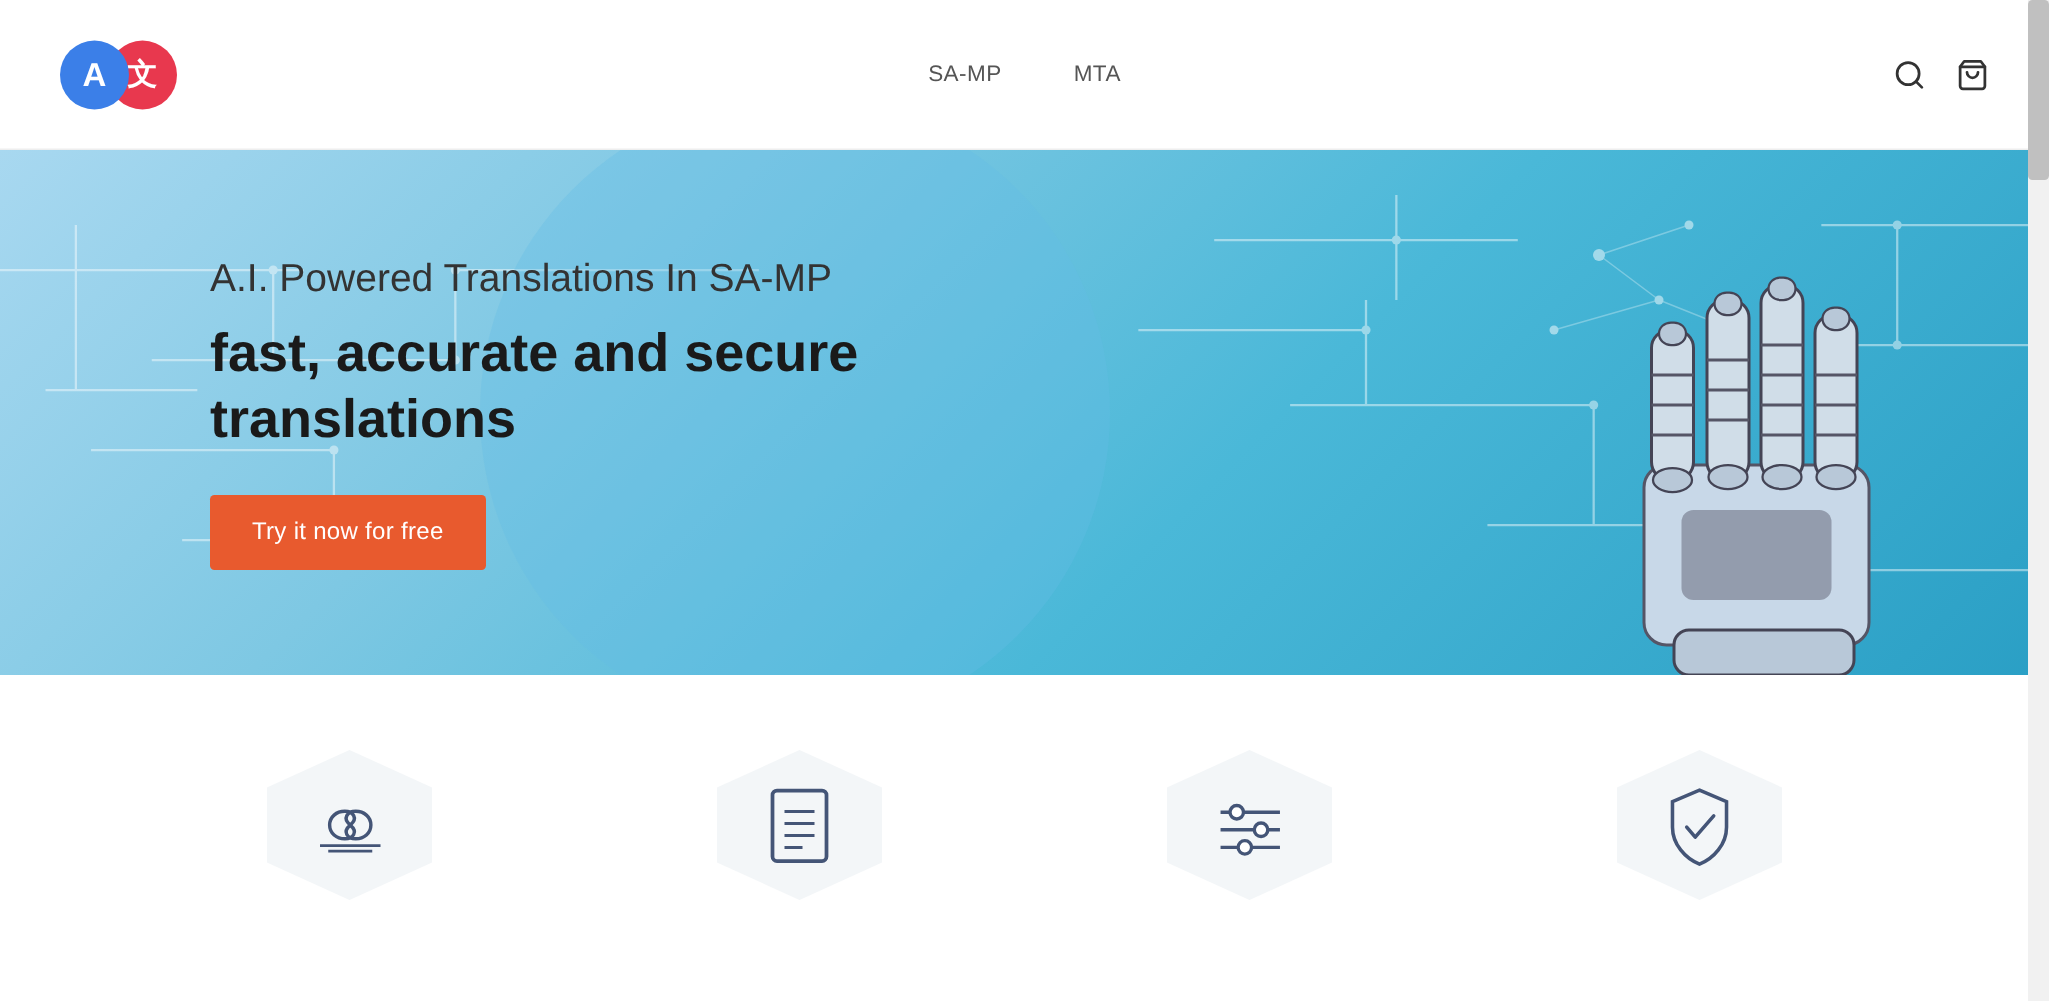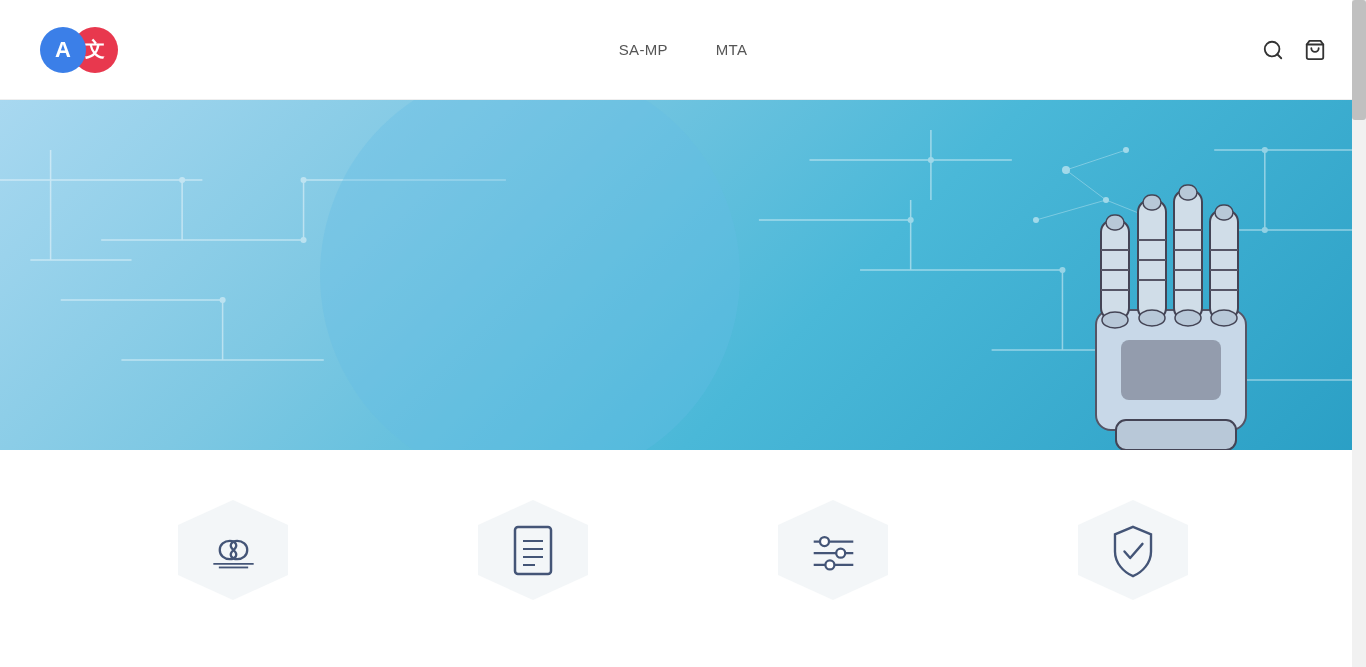--- a/index.html
+++ b/index.html
@@ -298,20 +298,25 @@
       <circle cx="290" cy="100" r="3" fill="white"></circle>
       <line x1="200" y1="50" x2="240" y2="80" stroke="white" stroke-width="1" opacity="0.6"></line>
       <line x1="200" y1="50" x2="260" y2="30" stroke="white" stroke-width="1" opacity="0.6"></line>
       <line x1="240" y1="80" x2="290" y2="100" stroke="white" stroke-width="1" opacity="0.6"></line>
       <line x1="170" y1="100" x2="240" y2="80" stroke="white" stroke-width="1" opacity="0.6"></line>
       <circle cx="50" cy="300" r="8" fill="white" opacity="0.3"></circle>
       <circle cx="120" cy="280" r="5" fill="white" opacity="0.3"></circle>
     </svg>
   </div>
 
+  <div class="hero-content">
+    <p class="hero-subtitle">A.I. Powered Translations In SA-MP</p>
+    <h1 class="hero-title">fast, accurate and secure translations</h1>
+    <button class="hero-button">Try it now for free</button>
+  </div>
 
   <div class="robot-hand">
     <svg viewBox="0 0 220 300" width="220" height="300">
 
       <rect x="30" y="160" width="150" height="120" rx="15" fill="#c8d8e8" stroke="#556" stroke-width="2"></rect>
 
       <rect x="35" y="70" width="28" height="100" rx="12" fill="#d0dde8" stroke="#445" stroke-width="2"></rect>
       <rect x="40" y="65" width="18" height="15" rx="8" fill="#b8c8d8" stroke="#445" stroke-width="1.5"></rect>
       <line x1="35" y1="100" x2="63" y2="100" stroke="#556" stroke-width="2"></line>
       <line x1="35" y1="120" x2="63" y2="120" stroke="#556" stroke-width="2"></line>

